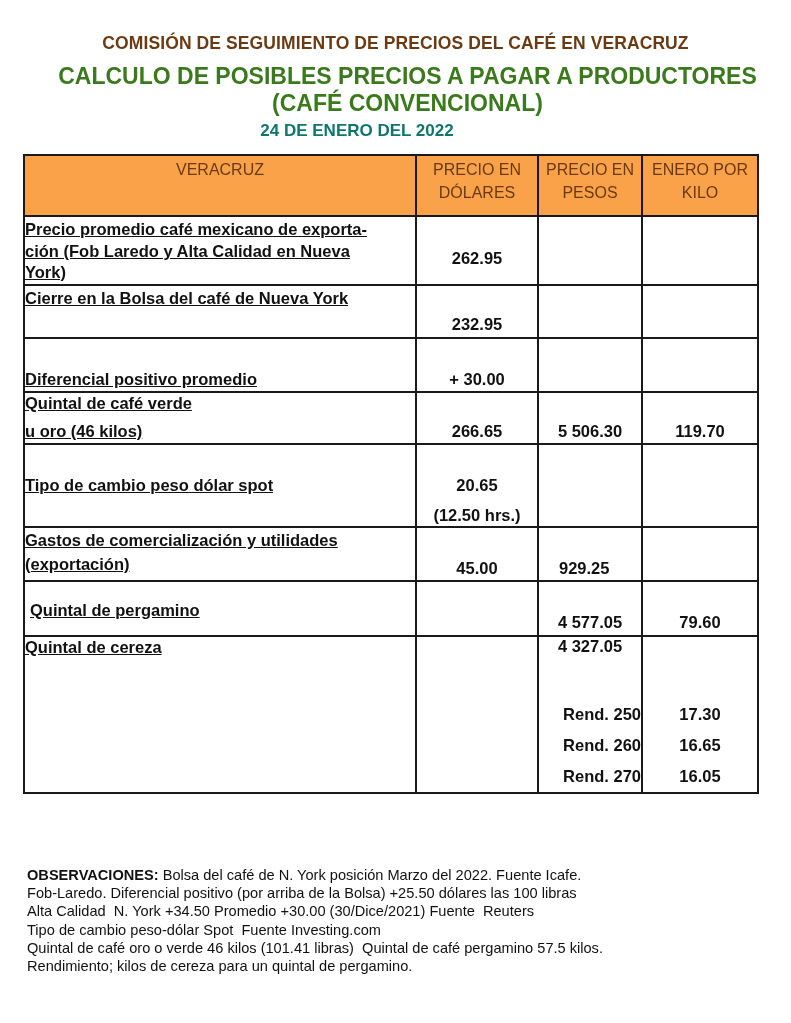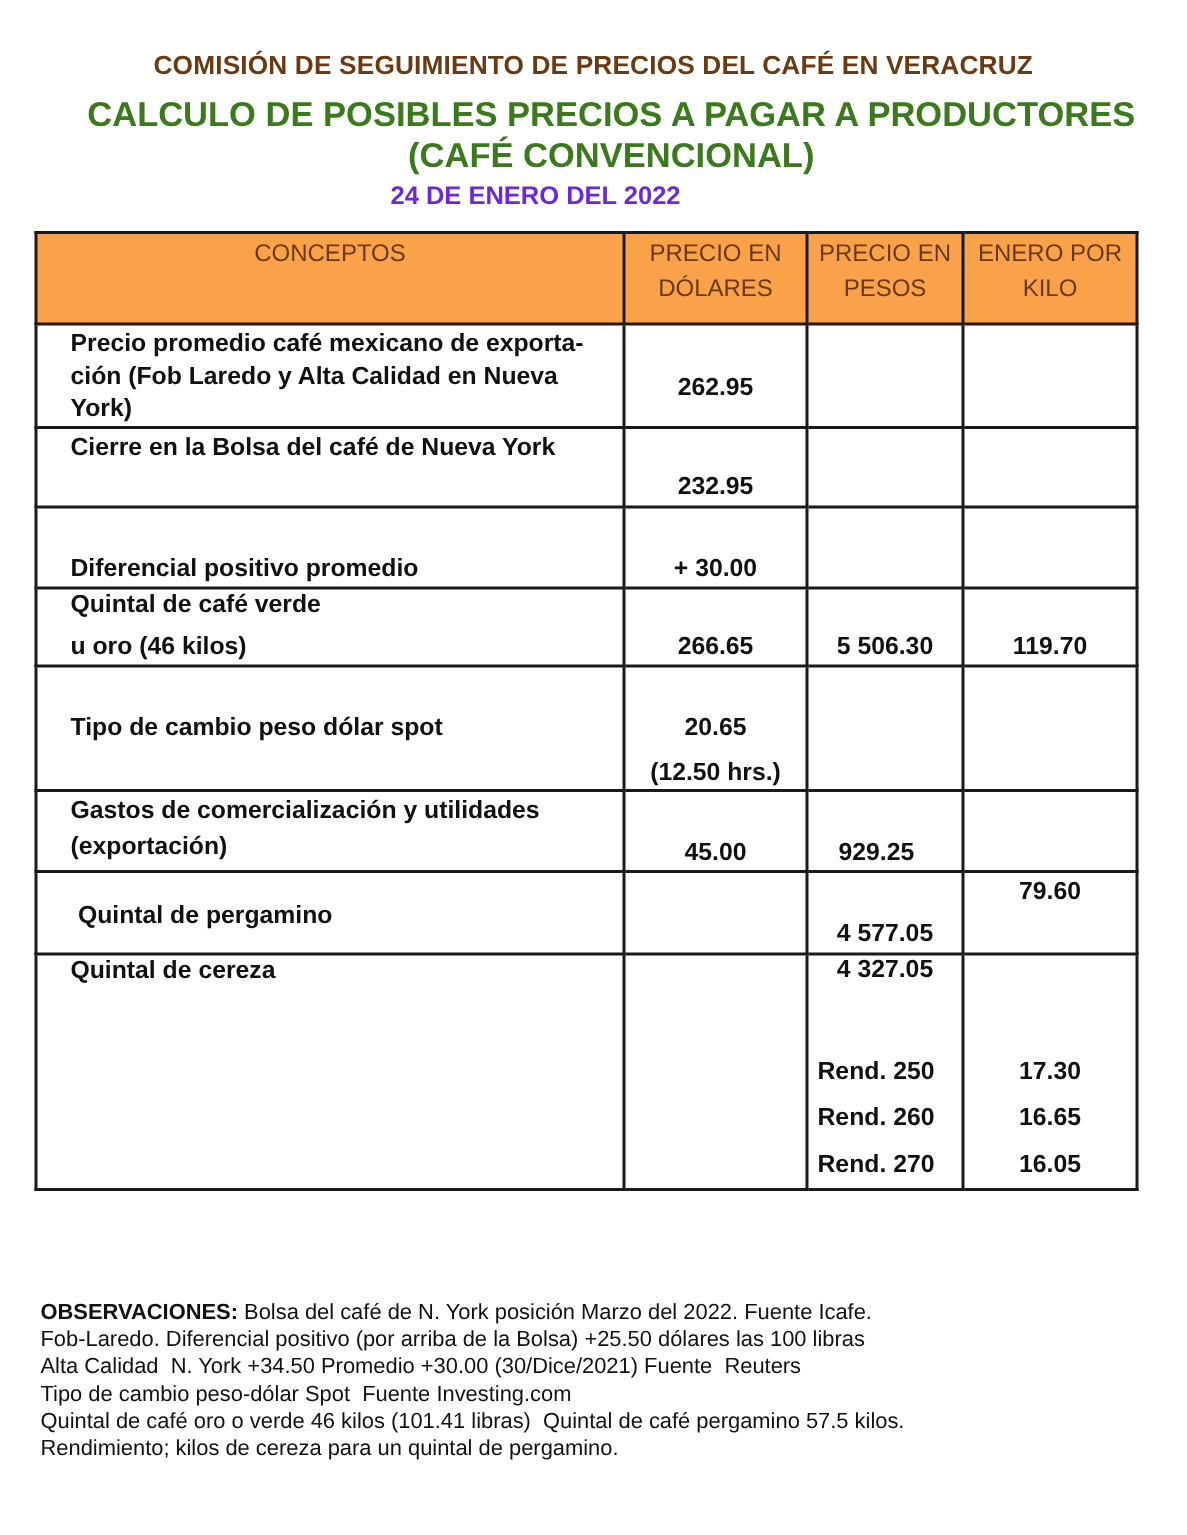--- a/index.html
+++ b/index.html
@@ -3,28 +3,28 @@
 <meta charset="utf-8">
 <style>
   html, body { margin: 0; padding: 0; background: #ffffff; }
   body { width: 791px; height: 1023px; position: relative; overflow: hidden;
          font-family: "Liberation Sans", sans-serif; }
   .title1 { position: absolute; top: 33px; left: 0; width: 791px; text-align: center;
             font-weight: bold; font-size: 17.5px; color: #6b3a12; letter-spacing: 0.1px; }
   .title2 { position: absolute; top: 63px; left: 0; width: 791px; text-align: center;
             font-weight: bold; font-size: 23px; color: #3b7a1c; line-height: 27px; margin-left: 12px; }
   .title3 { position: absolute; top: 121px; left: 0; width: 714px; text-align: center;
-            font-weight: bold; font-size: 17px; color: #6d28d9; }
+            font-weight: bold; font-size: 17px; color: #0f766e; }
   table { position: absolute; top: 154px; left: 23px; width: 734px; border-collapse: collapse;
           table-layout: fixed; }
   td, th { border: 2px solid #1a1a1a; padding: 0; font-size: 16.5px; color: #111; vertical-align: top; }
   th { background: #f9a24a; color: #6b3a12; font-weight: normal; font-size: 16px; text-align: center;
        line-height: 23px; padding-top: 2px; height: 57px; }
   col.c1 { width: 392px; } col.c2 { width: 122px; } col.c3 { width: 104px; } col.c4 { width: 116px; }
-  td.concept { font-weight: bold; padding-left: 22px; line-height: 24px; }
+  td.concept { font-weight: bold; padding-left: 0; line-height: 24px; text-decoration: underline; }
   td.num { font-weight: bold; text-align: center; }
   .obs { position: absolute; top: 866px; left: 27px; width: 750px; font-size: 14.6px; line-height: 18.2px;
          color: #111; }
   .obs b { font-weight: bold; margin-top: 24px; }
 </style>
 </head>
 <body>
 
 <div class="title1">COMISIÓN DE SEGUIMIENTO DE PRECIOS DEL CAFÉ EN VERACRUZ</div>
 <div class="title2">
@@ -35,21 +35,21 @@
 
 <table>
   <colgroup>
       <col class="c1">
       <col class="c2">
       <col class="c3">
       <col class="c4">
     </colgroup>
   <tbody>
       <tr>
-    <th><span>CONCEPTOS</span></th>
+    <th><span>VERACRUZ</span></th>
     <th>
           <div>PRECIO EN</div>
           <div>DÓLARES</div>
         </th>
     <th>
           <div>PRECIO EN</div>
           <div>PESOS</div>
         </th>
     <th>
           <div>ENERO POR</div>
@@ -136,33 +136,33 @@
 
   <tr style="height:55px">
     <td class="concept">
           <div style="padding-top:16px;padding-left:5px">Quintal de pergamino</div>
         </td>
     <td></td>
     <td class="num">
           <div style="padding-top:28px;line-height:24px">4 577.05</div>
         </td>
     <td class="num">
-          <div style="line-height:24px">79.60</div>
+          <div style="padding-top:28px;line-height:24px">79.60</div>
         </td>
   </tr>
 
 
   <tr style="height:155px">
     <td class="concept">
           <div style="line-height:20px">Quintal de cereza</div>
         </td>
     <td></td>
     <td class="num">
       <div style="line-height:18px">4 327.05</div>
-      <div style="padding-top:44px;line-height:31px;text-align:left;padding-left:6px">
+      <div style="padding-top:44px;line-height:31px;text-align:right;padding-left:6px">
         <div>Rend. 250</div>
         <div>Rend. 260</div>
         <div>Rend. 270</div>
       </div>
     </td>
     <td class="num">
       <div style="padding-top:62px;line-height:31px">
         <div>17.30</div>
         <div>16.65</div>
         <div>16.05</div>

